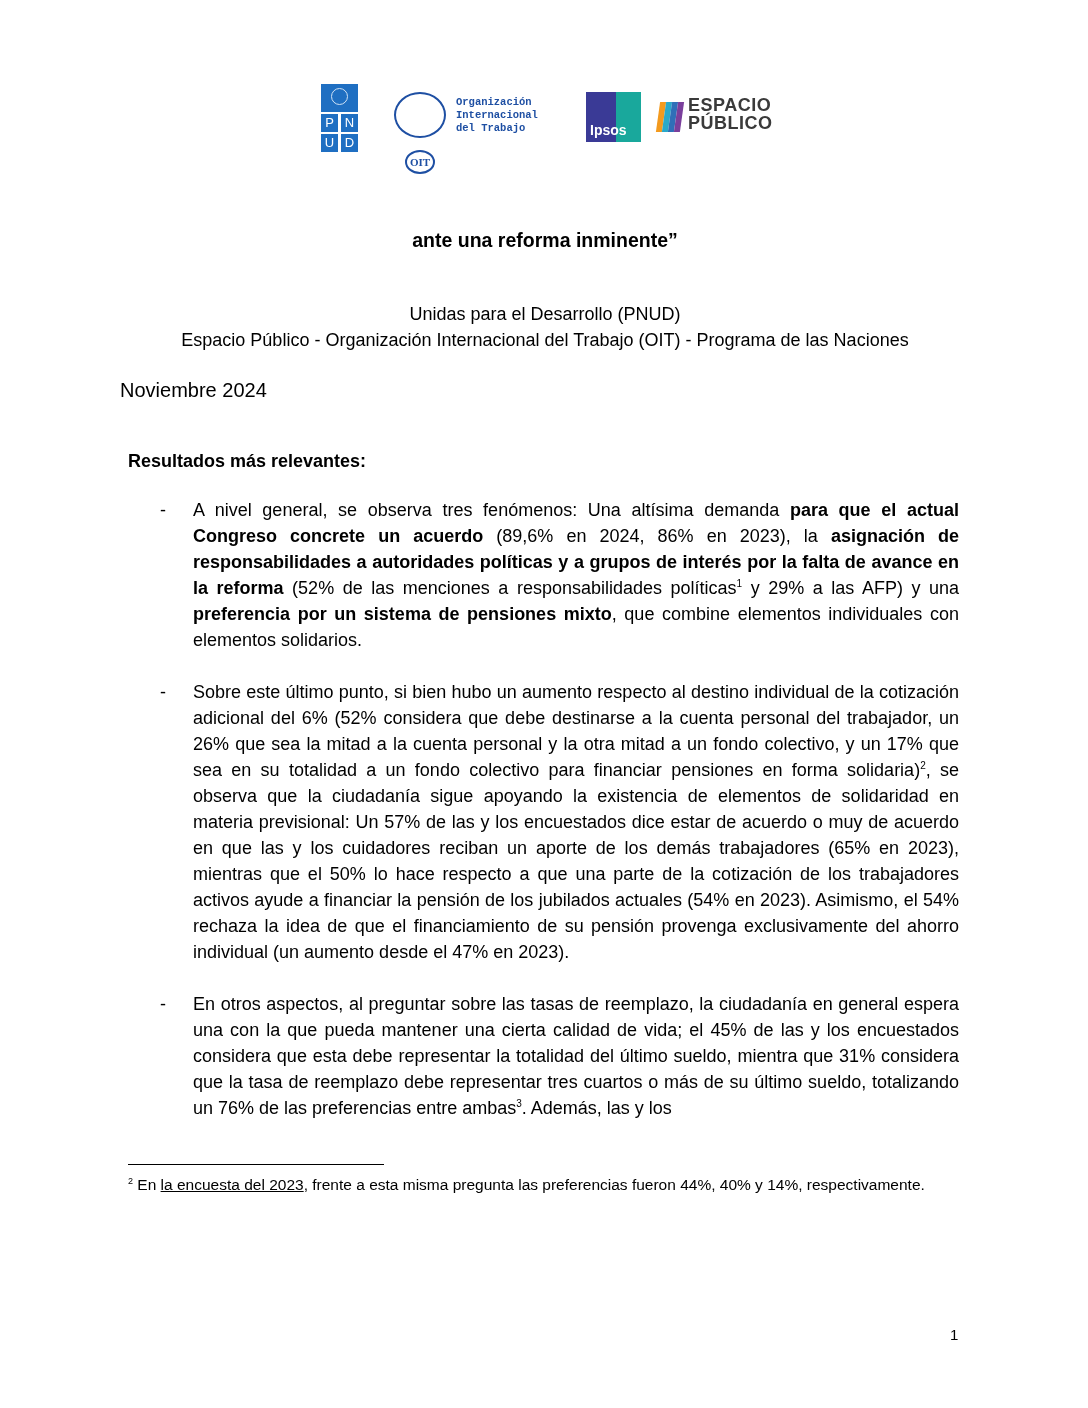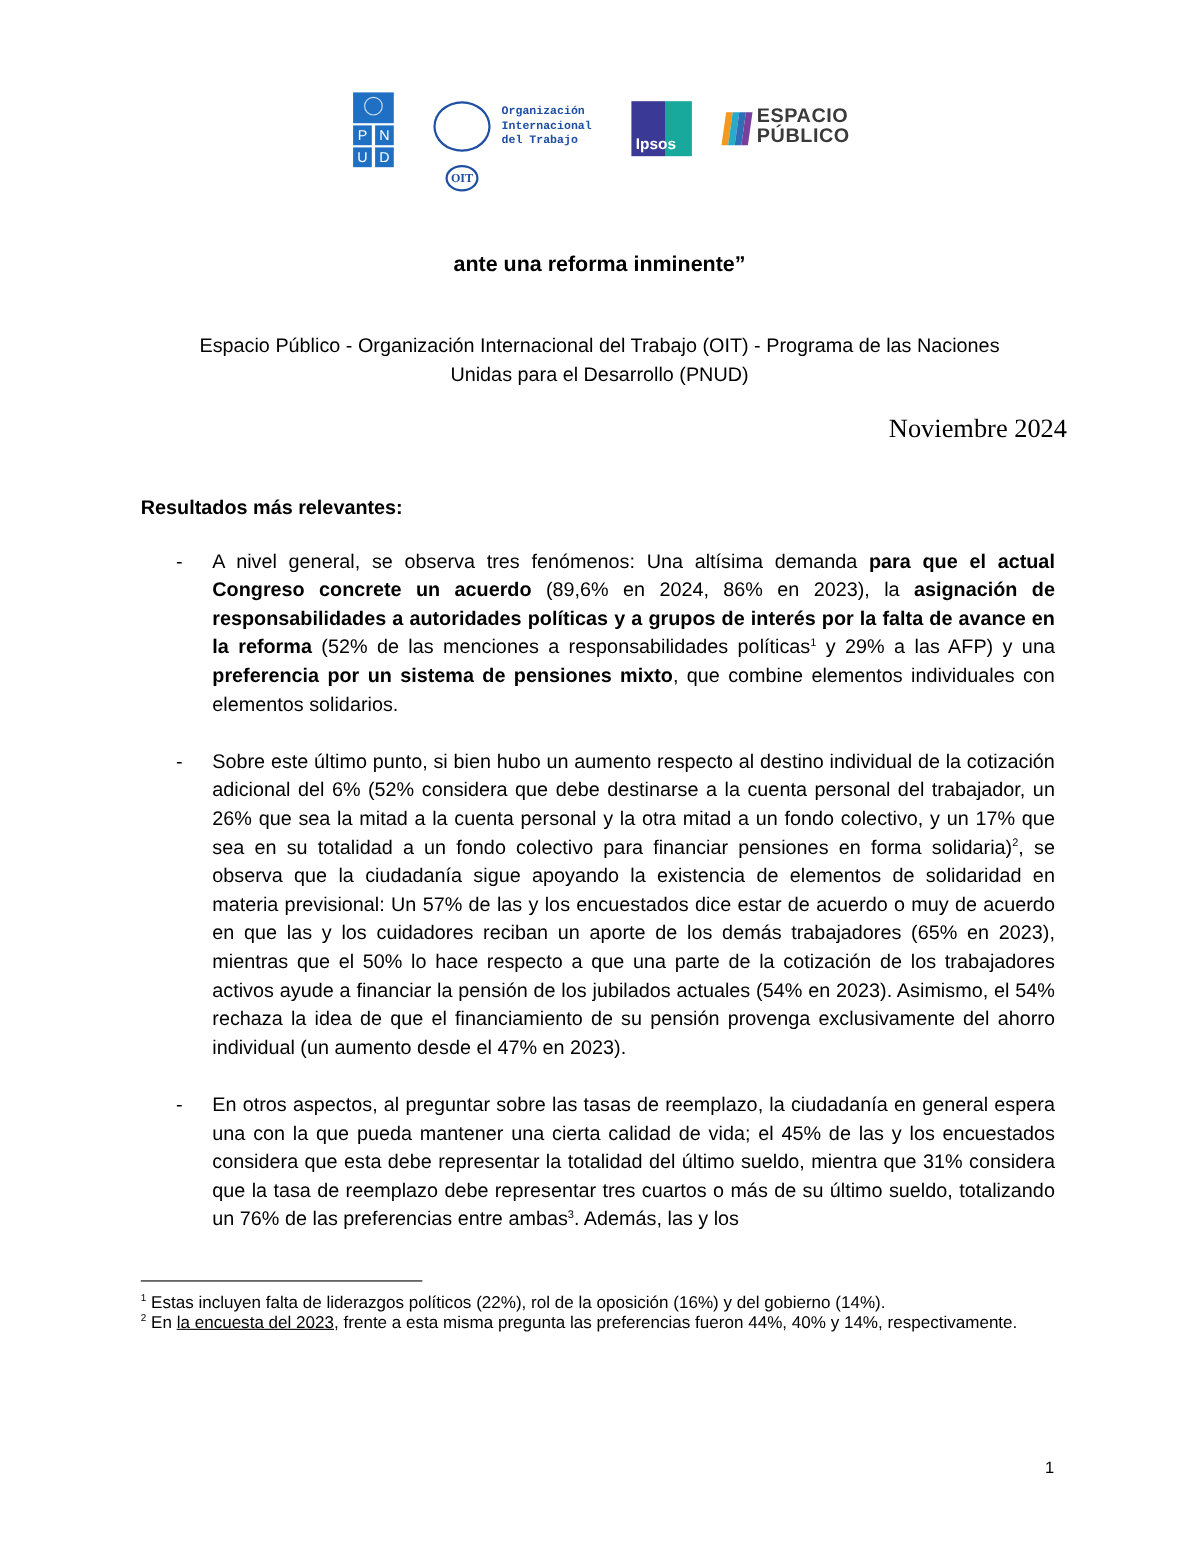--- a/index.html
+++ b/index.html
@@ -11,31 +11,31 @@
   .pnud { left: 321px; top: 0; width: 37px; height: 67px; background: #fff; }
   .pnud .emblem { position: absolute; left: 0; top: 0; width: 37px; height: 28px; background: #1f6fc2; }
   .pnud .emblem .globe { position: absolute; left: 10px; top: 4px; width: 17px; height: 17px; border-radius: 50%; border: 1.5px solid #cfe2f6; box-sizing: border-box; }
   .pnud .cell { position: absolute; width: 17px; height: 18px; background: #1f6fc2; color: #fff; font-size: 13px; line-height: 18px; text-align: center; font-family: "Liberation Sans", sans-serif; }
   
   .oit { left: 394px; top: 6px; width: 140px; height: 50px; }
   .oit .seal { position: absolute; left: 0; top: 2px; width: 52px; height: 46px; border-radius: 50%; border: 2px solid #1e4fa3; box-sizing: border-box; }
   .oit .seal .inner { position: absolute; left: 9px; top: 9px; width: 30px; height: 24px; border: 2px solid #1e4fa3; border-radius: 50%; box-sizing: border-box; font-family: "Liberation Serif", serif; font-size: 11px; color: #1e4fa3; text-align: center; line-height: 20px; font-weight: bold; margin-top: 47px; }
   .oit .txt { position: absolute; left: 62px; top: 6px; font-size: 10.5px; line-height: 13px; color: #1e4fa3; font-weight: bold; font-family: Liberation Mono, monospace; }
   
-  .ipsos { left: 574px; top: 8px; width: 55px; height: 50px; background: linear-gradient(90deg, #3a3a96 0 55%, #19a89c 55% 100%); text-decoration: underline; }
+  .ipsos { left: 586px; top: 8px; width: 55px; height: 50px; background: linear-gradient(90deg, #3a3a96 0 55%, #19a89c 55% 100%); text-decoration: underline; }
   .ipsos .word { position: absolute; left: 4px; bottom: 4px; color: #fff; font-size: 14px; font-weight: bold; }
   
   .ep { left: 658px; top: 12px; width: 120px; height: 40px; }
   .ep .bars { position: absolute; left: 0; top: 2px; width: 26px; height: 34px; }
   .ep .bars span { position: absolute; top: 4px; width: 6px; height: 30px; transform: skewX(-8deg); }
   .ep .word { position: absolute; left: 30px; top: 0; font-size: 18px; line-height: 18px; font-weight: bold; color: #3a3a3a; letter-spacing: 0.5px; }
 
   .title { position: absolute; left: 120px; width: 850px; top: 226px; text-align: center; font-weight: bold; font-size: 19.5px; line-height: 29px; }
   .subtitle { position: absolute; left: 120px; width: 850px; top: 301px; text-align: center; font-size: 18px; line-height: 26px; }
-  .date { position: absolute; left: 120px; width: 850px; top: 377px; text-align: right; font-size: 24px; line-height: 26px; font-family: Liberation Serif, serif; }
+  .date { position: absolute; left: 120px; width: 850px; top: 377px; text-align: left; font-size: 20px; line-height: 26px; }
   .section-heading { position: absolute; left: 128px; top: 448px; font-weight: bold; font-size: 18px; line-height: 26px; }
 
   .bullets { position: absolute; left: 128px; top: 497px; width: 831px; margin: 0; padding: 0; list-style: none; }
   .bullet { position: relative; padding-left: 65px; font-size: 18px; line-height: 26px; text-align: justify; margin-bottom: 26px; }
   .bullet .dash { position: absolute; left: 32px; top: 0; }
   .bullet b { font-weight: bold; }
   sup { font-size: 10px; line-height: 0; vertical-align: super; }
 
   .fn-rule { position: absolute; left: 128px; top: 1164px; width: 256px; height: 1px; background: #000; }
   .footnotes { position: absolute; left: 128px; top: 1176px; width: 831px; font-size: 15.5px; line-height: 18px; }
@@ -82,22 +82,22 @@
       <div>PÚBLICO</div>
     </div>
   </div>
 </div>
 
 <div class="title">
   <div>ante una reforma inminente”</div>
 </div>
 
 <div class="subtitle">
+  <div>Unidas para el Desarrollo (PNUD)</div>
   <div>Espacio Público - Organización Internacional del Trabajo (OIT) - Programa de las Naciones</div>
-  <div>Unidas para el Desarrollo (PNUD)</div>
 </div>
 
 <div class="date">Noviembre 2024</div>
 
 <div class="section-heading">Resultados más relevantes:</div>
 
 <ul class="bullets">
   <li class="bullet">
     <span class="dash">-</span>
     <span>A nivel general, se observa tres fenómenos: Una altísima demanda </span><b>para que el actual Congreso concrete un acuerdo</b><span> (89,6% en 2024, 86% en 2023), la </span><b>asignación de responsabilidades a autoridades políticas y a grupos de interés por la falta de avance en la reforma</b><span> (52% de las menciones a responsabilidades políticas</span><sup>1</sup><span> y 29% a las AFP) y una </span><b>preferencia por un sistema de pensiones mixto</b><span>, que combine elementos individuales con elementos solidarios.</span>
@@ -108,17 +108,16 @@
   </li>
   <li class="bullet">
     <span class="dash">-</span>
     <span>En otros aspectos, al preguntar sobre las tasas de reemplazo, la ciudadanía en general espera una con la que pueda mantener una cierta calidad de vida; el 45% de las y los encuestados considera que esta debe representar la totalidad del último sueldo, mientra que 31% considera que la tasa de reemplazo debe representar tres cuartos o más de su último sueldo, totalizando un 76% de las preferencias entre ambas</span><sup>3</sup><span>. Además, las y los</span>
   </li>
 </ul>
 
 <div class="fn-rule"></div>
 
 <div class="footnotes">
-  <p><sup>1</sup><span> Estas incluyen falta de liderazgos políticos (22%), rol de la oposición (16%) y del gobierno (14%).</span></p>
   <p><sup>2</sup><span> En </span><a>la encuesta del 2023</a><span>, frente a esta misma pregunta las preferencias fueron 44%, 40% y 14%, respectivamente.</span></p>
 </div>
 
 <div class="page-number">1</div>
 
 </body></html>

